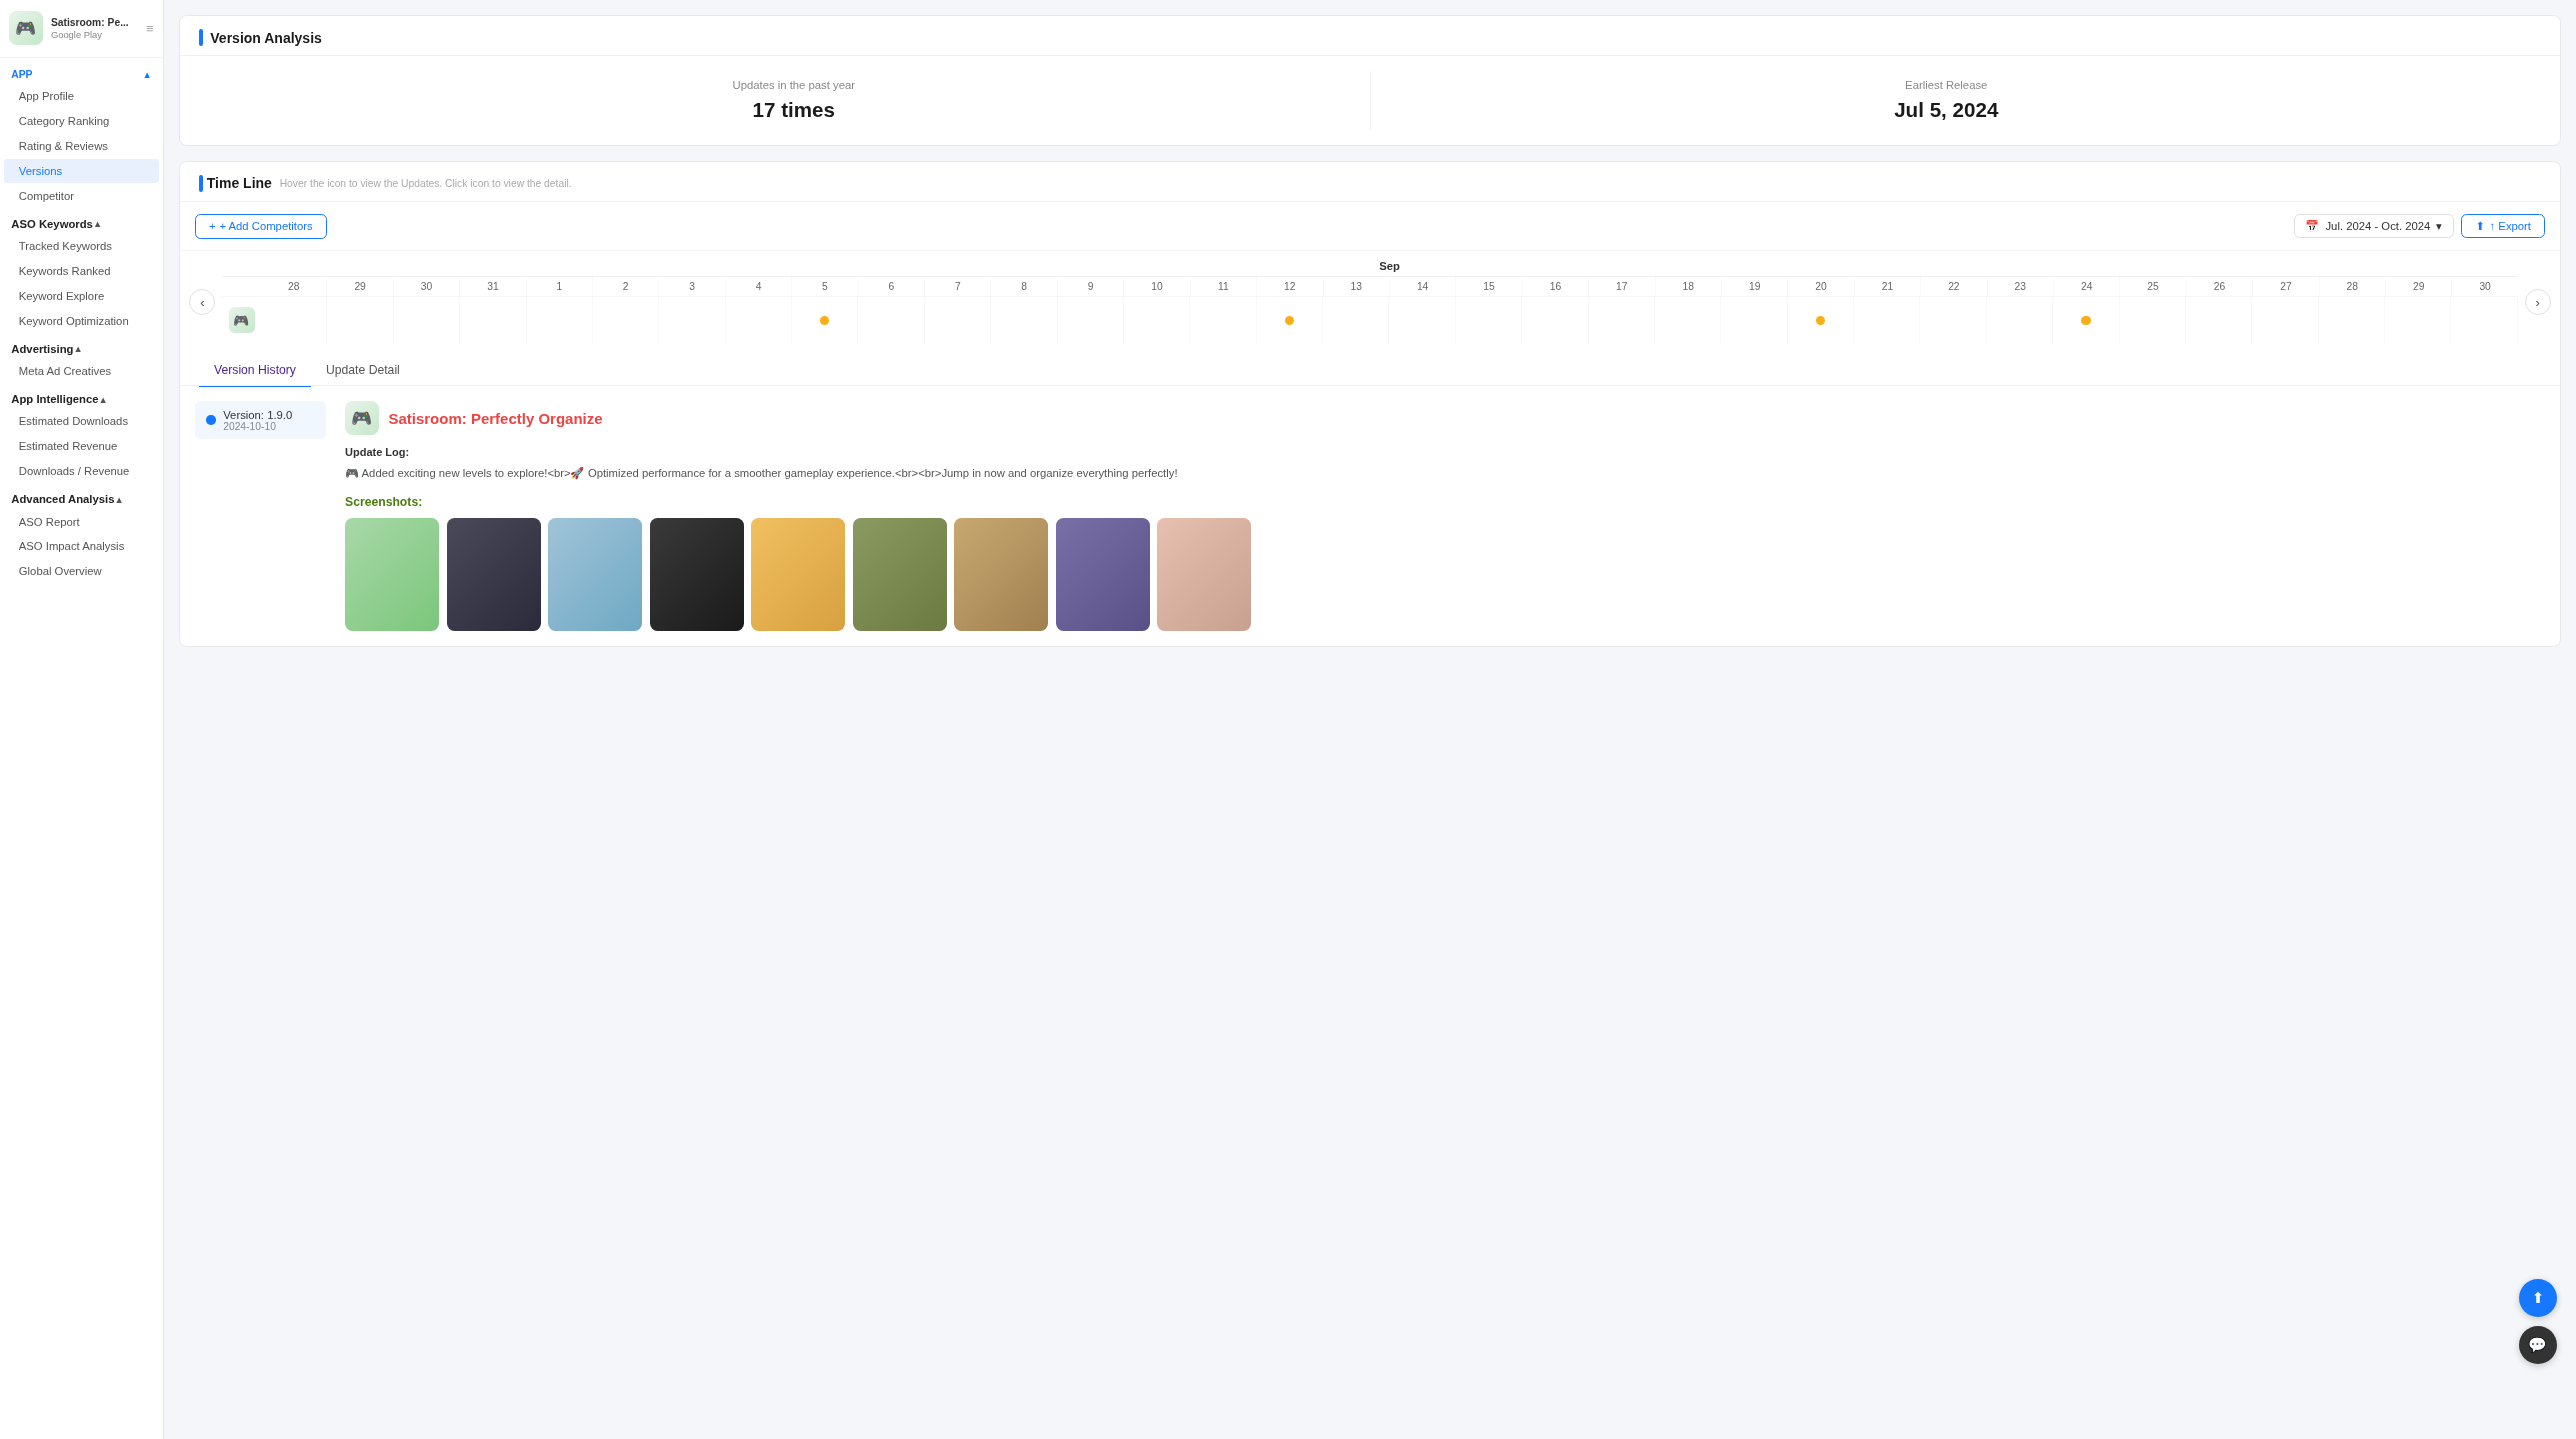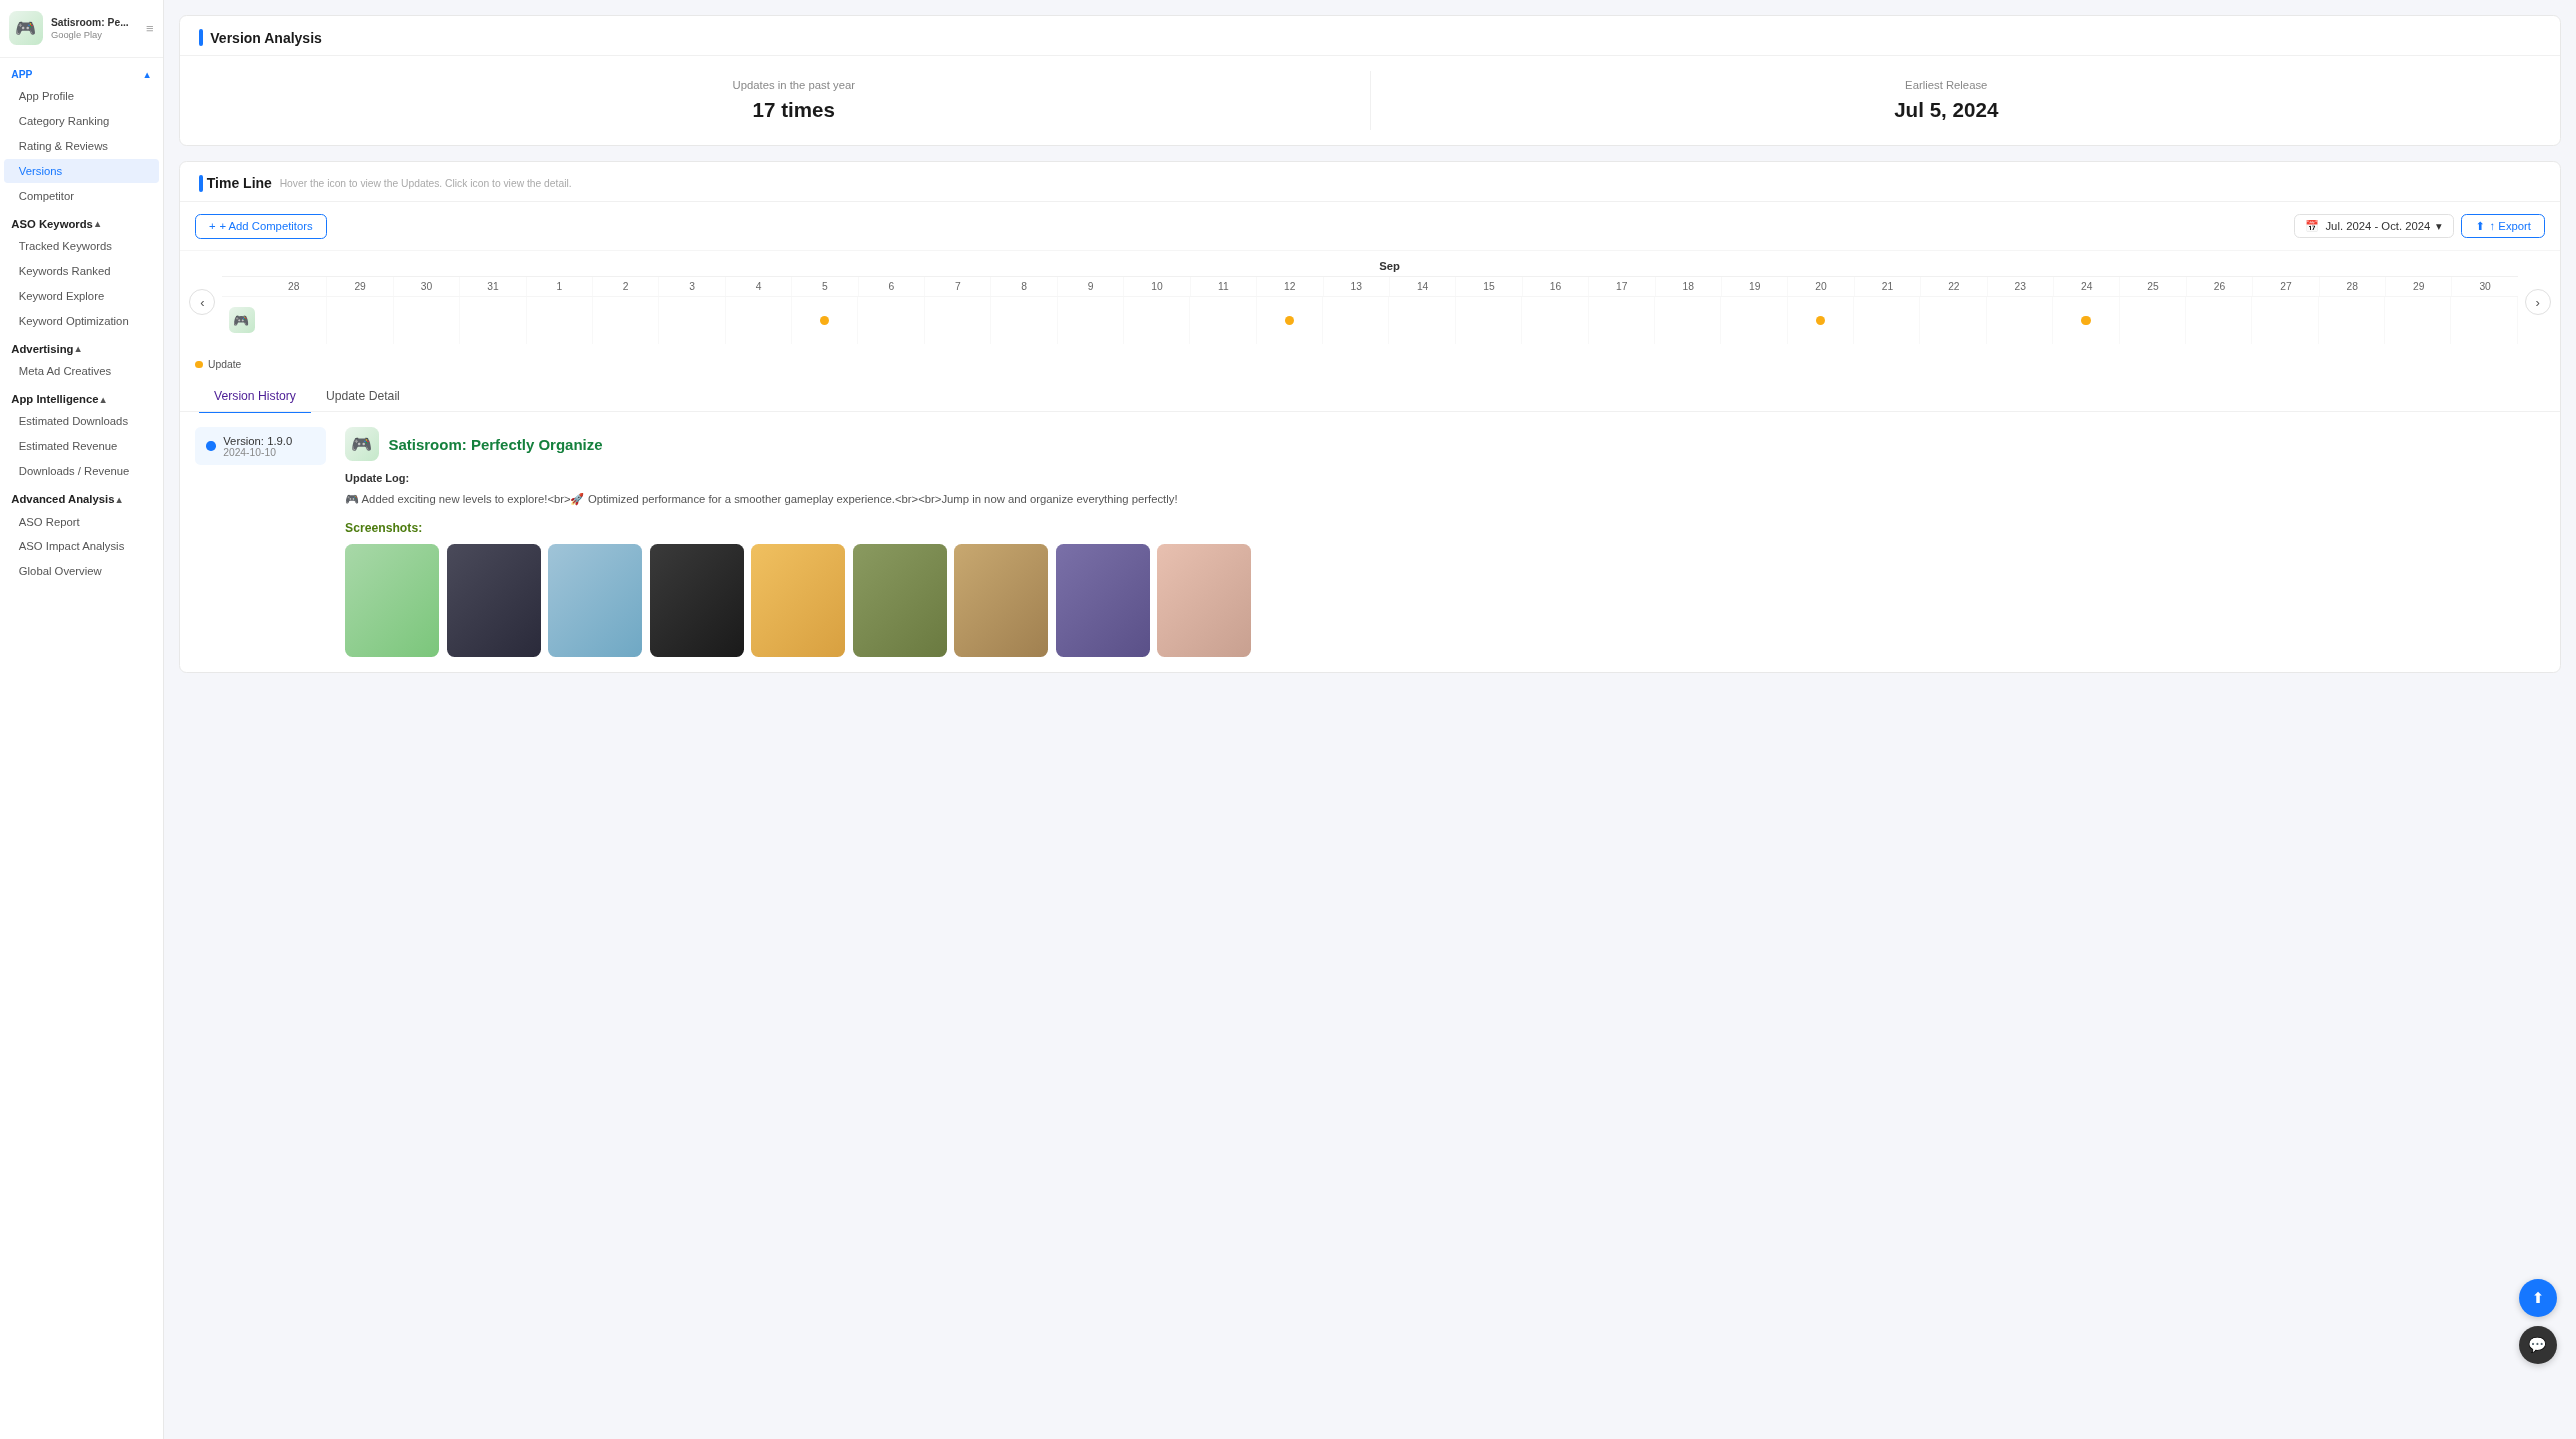--- a/index.html
+++ b/index.html
@@ -354,21 +354,21 @@
     .version-app-icon {
       width: 34px; height: 34px;
       background: linear-gradient(135deg, #e8f4ea, #c5e8ca);
       border-radius: 7.5px;
       display: flex; align-items: center; justify-content: center;
       font-size: 17px;
     }
     .version-app-name {
       font-size: 15px;
       font-weight: 600;
-      color: #15803d;
+      color: #ef4444;
     }
     .update-log-label {
       font-size: 11px;
       font-weight: 600;
       color: #333;
       margin-bottom: 5.6px;
     }
     .update-log-text {
       font-size: 11.3px;
       color: #555;
@@ -655,24 +655,20 @@
               <div class="event-cell"></div>
               <div class="event-cell"></div>
               <div class="event-cell"></div>
               <div class="event-cell"></div>
             </div>
         </div>
       </div>
       <div class="calendar-nav-right">›</div>
     </div>
 
-    <div class="update-legend">
-      <div class="legend-dot"></div>
-      <span>Update</span>
-    </div>
 
     <div class="version-tabs">
       <div class="version-tab active">Version History</div>
       <div class="version-tab">Update Detail</div>
     </div>
 
     <div class="version-content">
 
       <div class="version-list">
         <div class="version-list-item active">

